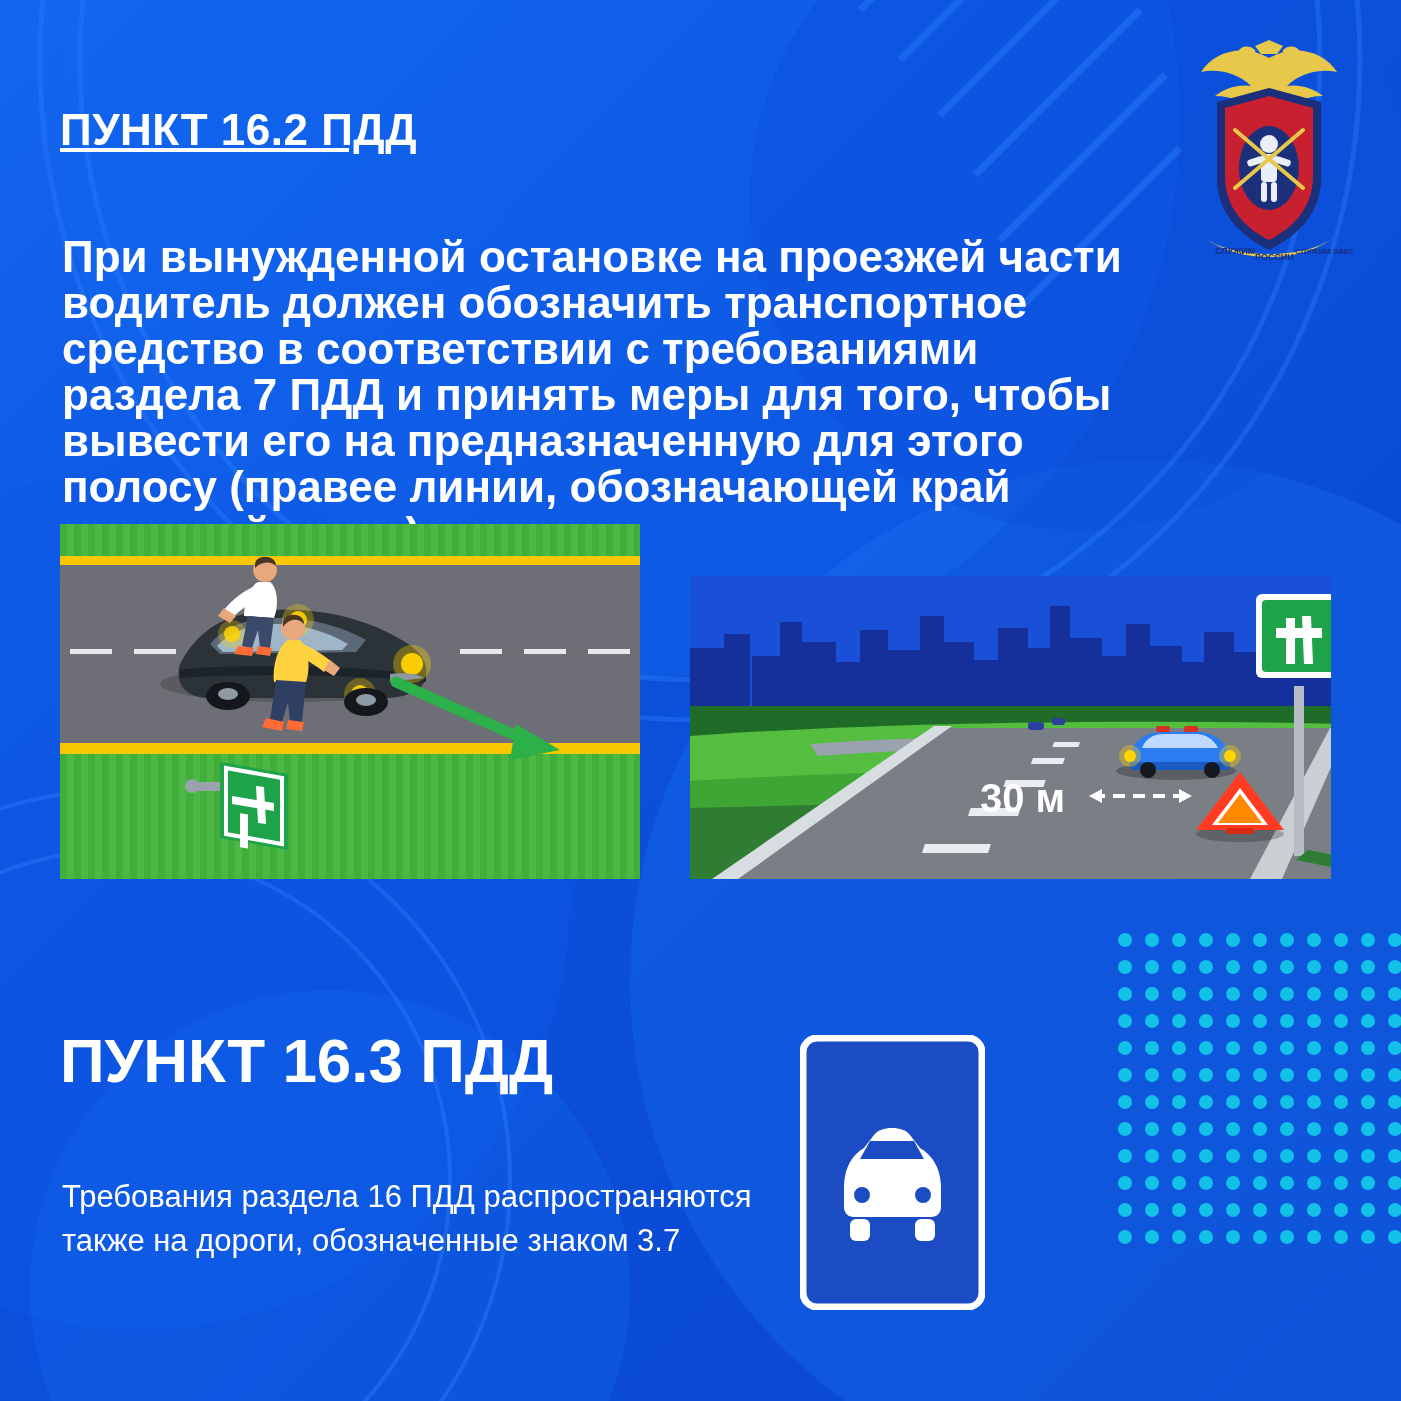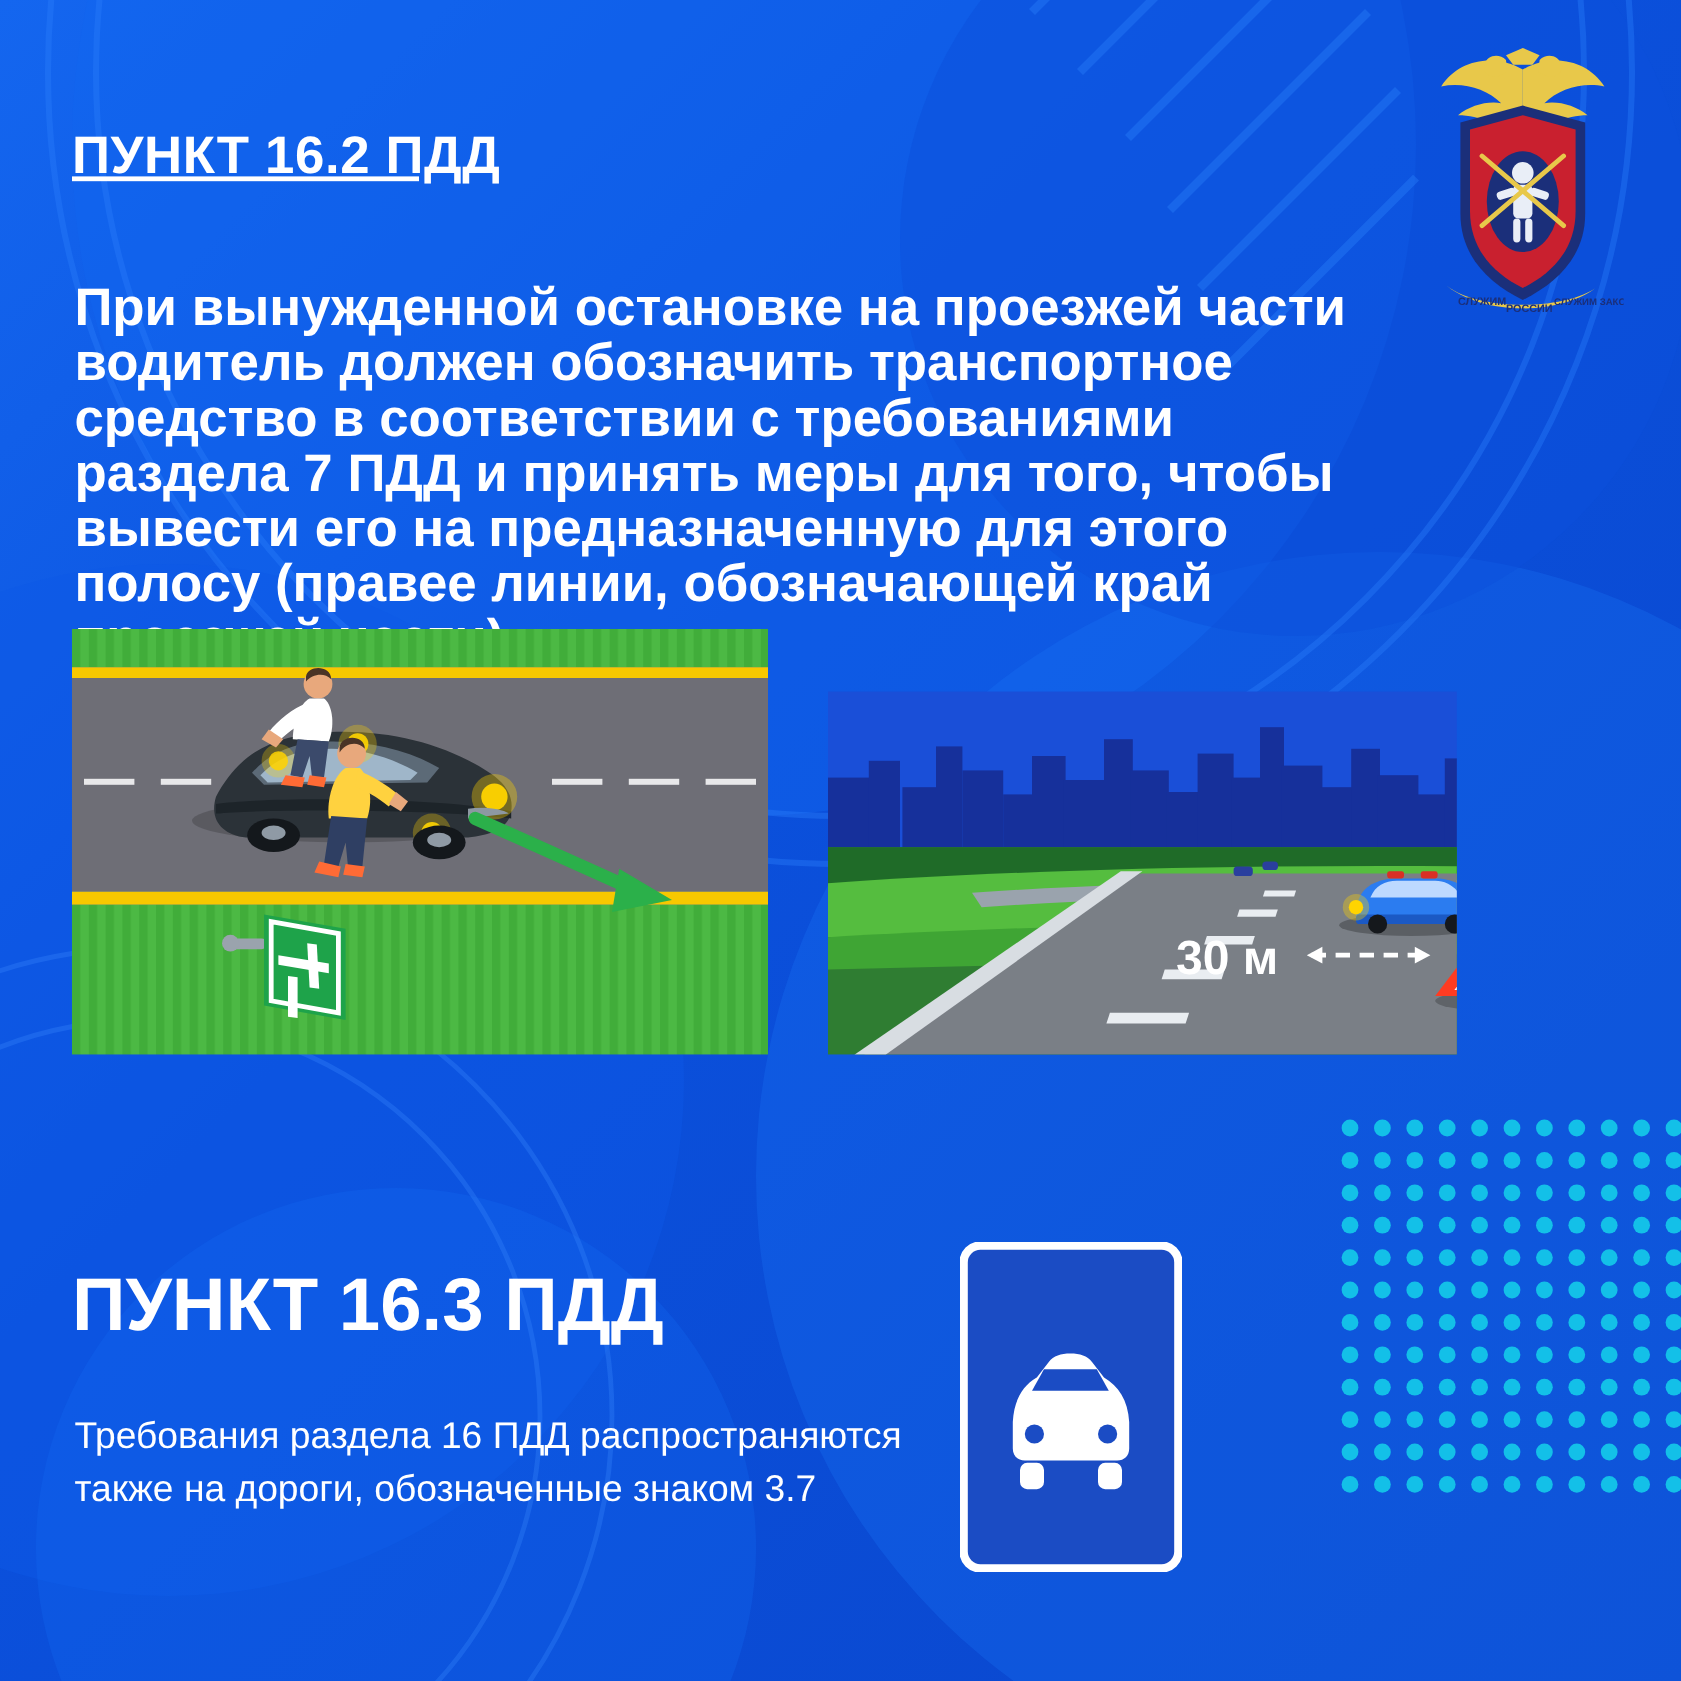--- a/index.html
+++ b/index.html
@@ -53,21 +53,21 @@
     top: 234px;
     width: 1090px;
     font-size: 44px;
     line-height: 46px;
     color: #ffffff;
     font-weight: 700;
   }
   .title-2 {
     position: absolute;
     left: 60px;
-    top: 1052px;
+    top: 1025px;
     font-size: 62px;
     font-weight: bold;
     color: #ffffff;
     white-space: nowrap;
   }
   .body-2 {
     position: absolute;
     left: 62px;
     top: 1175px;
     width: 700px;
@@ -82,21 +82,21 @@
     left: 60px;
     top: 524px;
     width: 580px;
     height: 355px;
     overflow: hidden;
   }
   .panel-right {
     position: absolute;
     left: 690px;
     top: 576px;
-    width: 524px;
+    width: 641px;
     height: 303px;
     overflow: hidden;
   }
   .panel-left svg, .panel-right svg { display: block; }
   
   .sign53 {
     position: absolute;
     left: 800px;
     top: 1035px;
     width: 185px;

